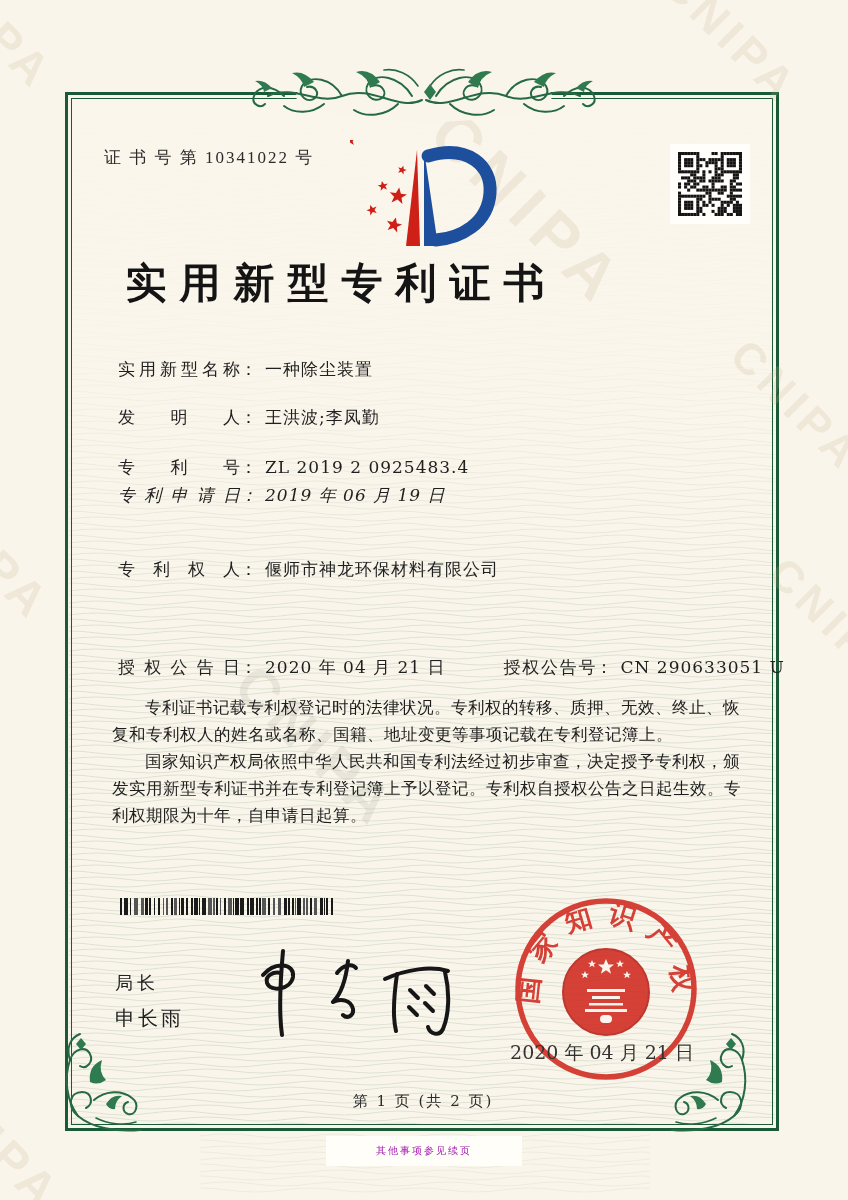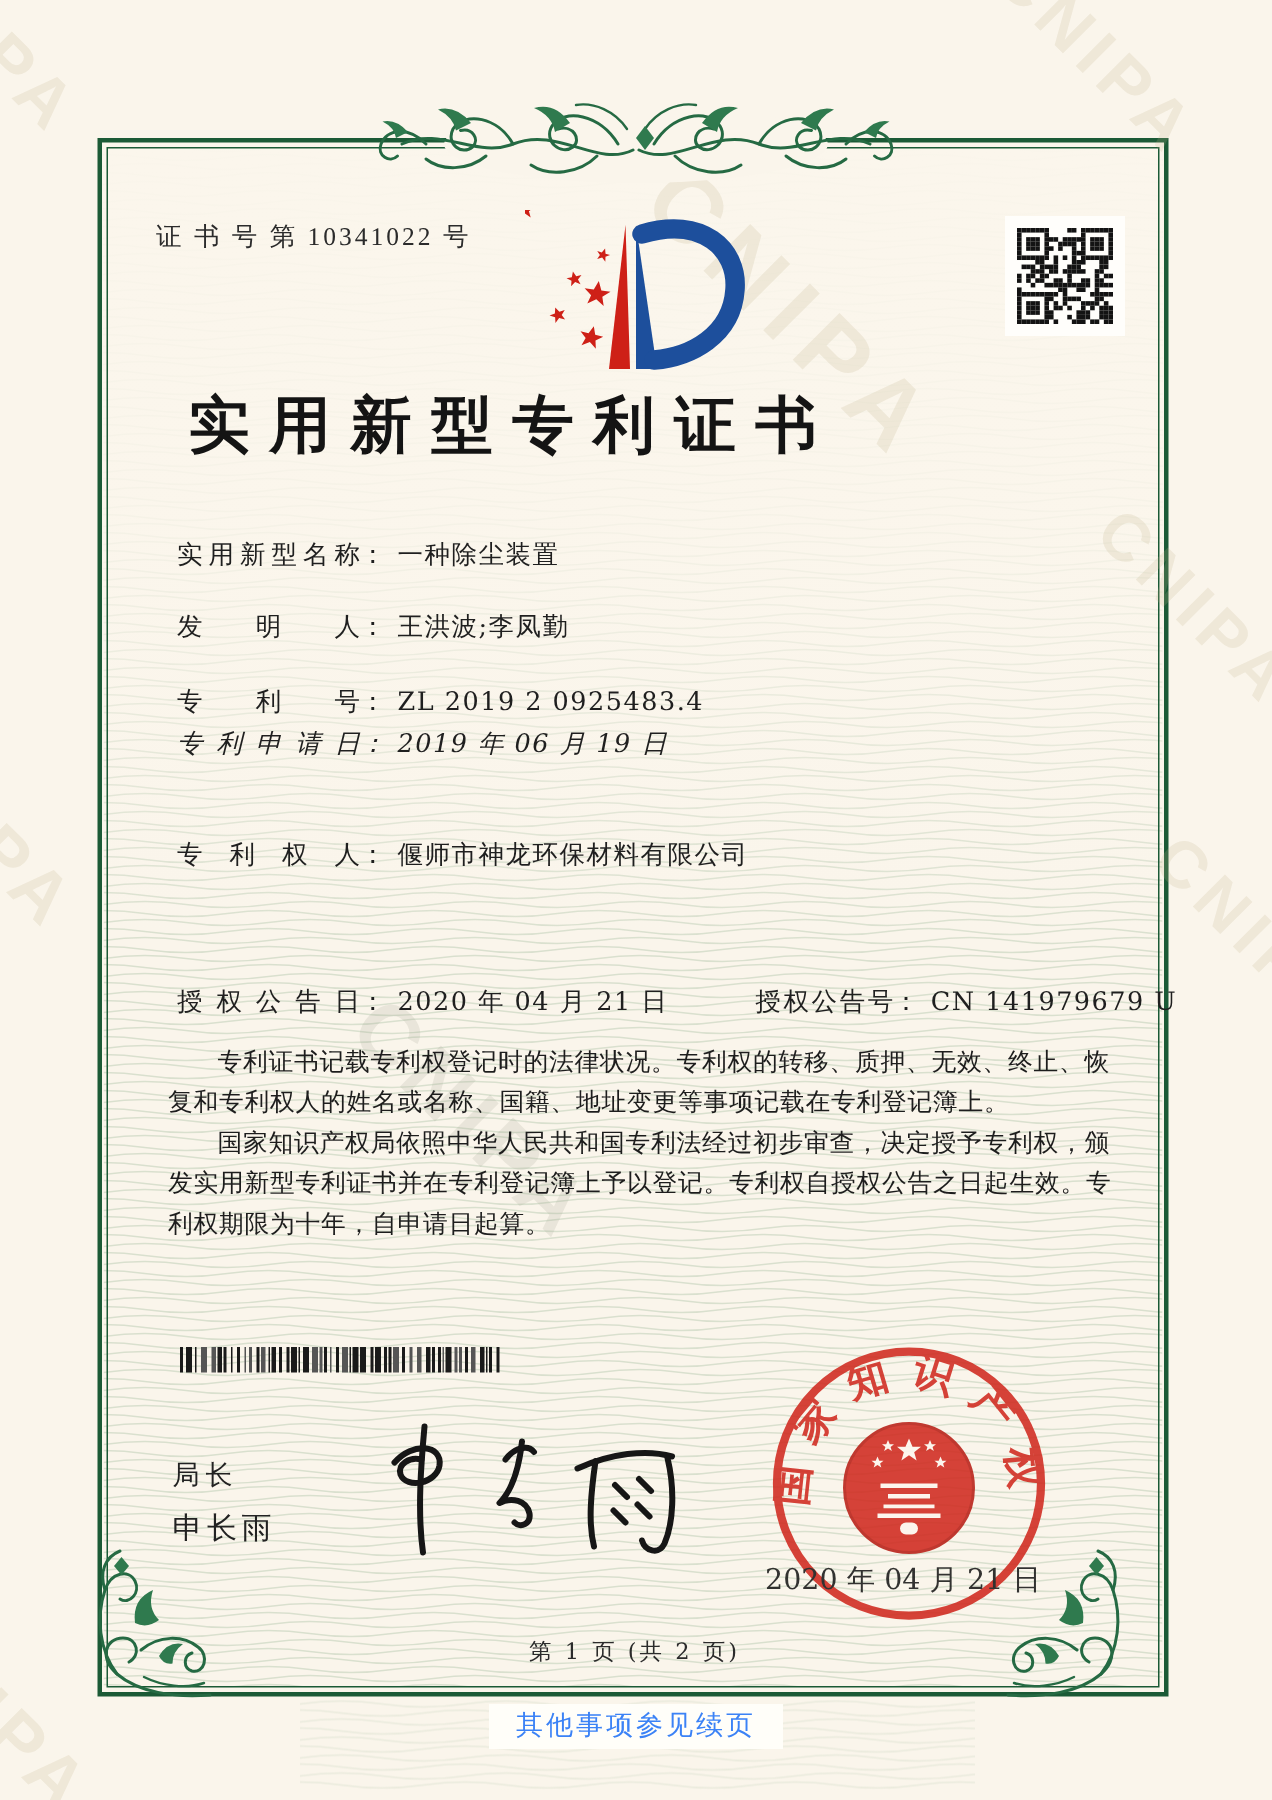--- a/index.html
+++ b/index.html
@@ -44,22 +44,22 @@
     line-height:27px;color:#1d1d1d;}
   .body-text p{margin:0;text-indent:2em;letter-spacing:0.5px;}
   .barcode{position:absolute;left:120px;top:898px;}
   .sig-title{position:absolute;left:115px;top:971px;font-size:18px;letter-spacing:4px;}
   .sig-name{position:absolute;left:115px;top:1005px;font-size:20px;letter-spacing:3px;}
   .sig-script{position:absolute;left:245px;top:945px;}
   .seal{position:absolute;left:510px;top:893px;}
   .page-footer{position:absolute;left:0;top:1092px;width:846px;text-align:center;
     font-size:15px;letter-spacing:2px;color:#2b2b2b;}
   .continuation{position:absolute;left:326px;top:1136px;width:196px;height:30px;
-    background:#fffef9;text-align:center;font-size:18px;line-height:30px;
-    letter-spacing:2px;color:#3b82f6;}
+    background:#fffef9;text-align:center;font-size:10px;line-height:30px;
+    letter-spacing:2px;color:#a21caf;}
 </style>
 </head>
 <body>
 
 <span class="wm" style="left:-55px;top:-58px;font-size:46px;">CNIPA</span>
 <span class="wm" style="left:690px;top:-44px;font-size:46px;">CNIPA</span>
 <span class="wm" style="left:468px;top:96px;font-size:64px;letter-spacing:10px;">CNIPA</span>
 <span class="wm" style="left:-62px;top:468px;font-size:48px;">CNIPA</span>
 <span class="wm" style="left:756px;top:330px;font-size:44px;">CNIPA</span>
 <span class="wm" style="left:794px;top:548px;font-size:44px;">CNIPA</span>
@@ -420,21 +420,21 @@
   <div class="field-row" style="top:456px;">
     <span class="field-label">专利号</span><span class="field-colon">：</span><span class="field-value">ZL 2019 2 0925483.4</span>
   </div>
   <div class="field-row" style="top:484px;font-style:italic;">
     <span class="field-label">专利申请日</span><span class="field-colon">：</span><span class="field-value">2019 年 06 月 19 日</span>
   </div>
   <div class="field-row" style="top:558px;">
     <span class="field-label">专利权人</span><span class="field-colon">：</span><span class="field-value">偃师市神龙环保材料有限公司</span>
   </div>
   <div class="field-row" style="top:656px;">
-    <span class="field-label">授权公告日</span><span class="field-colon">：</span><span class="field-value">2020 年 04 月 21 日</span><span class="grant-no"><span class="field-label">授权公告号</span><span class="field-colon">：</span><span class="field-value">CN 141979679 U</span></span>
+    <span class="field-label">授权公告日</span><span class="field-colon">：</span><span class="field-value">2020 年 04 月 21 日</span><span class="grant-no"><span class="field-label">授权公告号</span><span class="field-colon">：</span><span class="field-value">CN 290633051 U</span></span>
   </div>
 
   <div class="body-text">
     <p>专利证书记载专利权登记时的法律状况。专利权的转移、质押、无效、终止、恢复和专利权人的姓名或名称、国籍、地址变更等事项记载在专利登记簿上。</p>
     <p>国家知识产权局依照中华人民共和国专利法经过初步审查，决定授予专利权，颁发实用新型专利证书并在专利登记簿上予以登记。专利权自授权公告之日起生效。专利权期限为十年，自申请日起算。</p>
   </div>
 
   <svg id="barcode" class="barcode" width="216" height="18">
       <rect x="0" y="0" width="2" height="17" fill="#1a1a1a"></rect>
       <rect x="4" y="0" width="4" height="17" fill="#1a1a1a"></rect>

